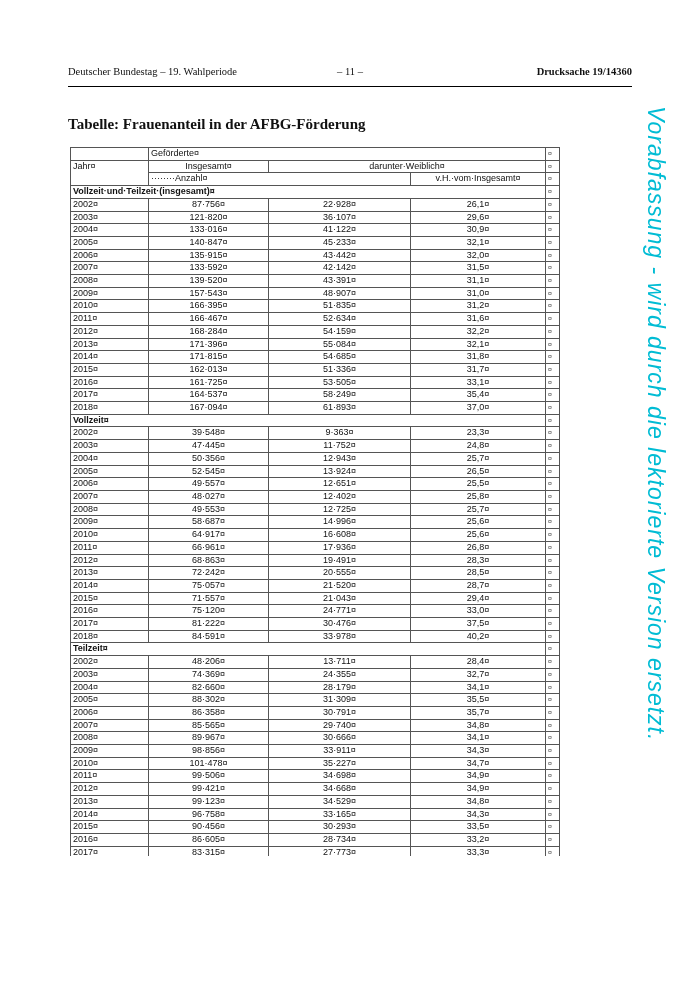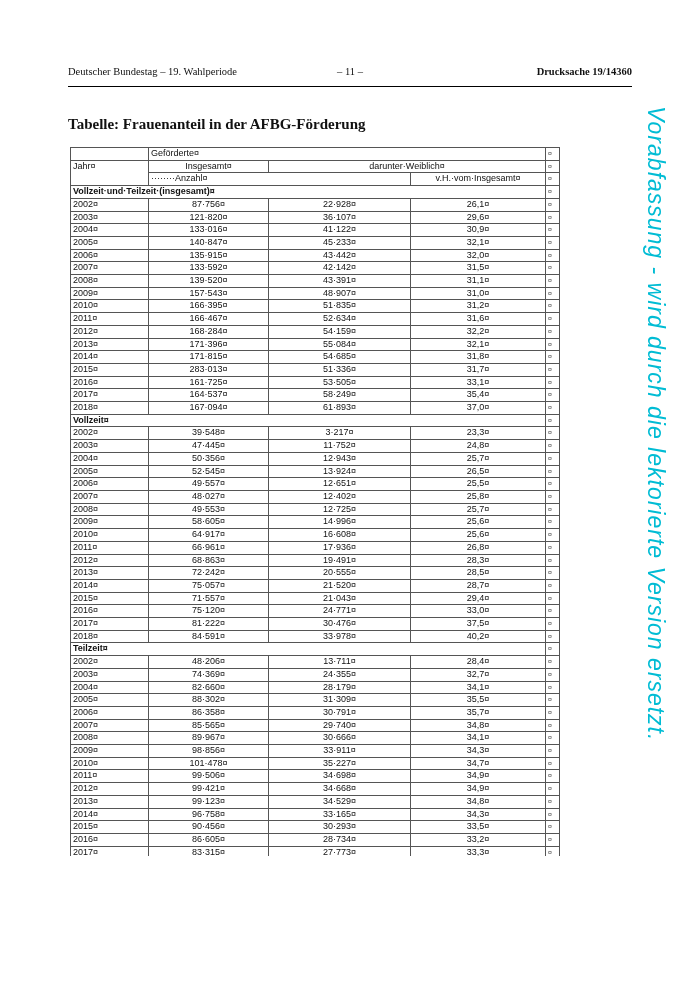--- a/index.html
+++ b/index.html
@@ -177,21 +177,21 @@
         </tr>
         <tr>
           <td class="year-cell">2014¤</td>
           <td class="num-cell">171·815¤</td>
           <td class="num-cell">54·685¤</td>
           <td class="num-cell">31,8¤</td>
           <td class="rowmark">¤</td>
         </tr>
         <tr>
           <td class="year-cell">2015¤</td>
-          <td class="num-cell">283·013¤</td>
+          <td class="num-cell">162·013¤</td>
           <td class="num-cell">51·336¤</td>
           <td class="num-cell">31,7¤</td>
           <td class="rowmark">¤</td>
         </tr>
         <tr>
           <td class="year-cell">2016¤</td>
           <td class="num-cell">161·725¤</td>
           <td class="num-cell">53·505¤</td>
           <td class="num-cell">33,1¤</td>
           <td class="rowmark">¤</td>
@@ -210,21 +210,21 @@
           <td class="num-cell">37,0¤</td>
           <td class="rowmark">¤</td>
         </tr>
         <tr>
           <td colspan="4" class="section-label">Vollzeit¤</td>
           <td class="rowmark">¤</td>
         </tr>
         <tr>
           <td class="year-cell">2002¤</td>
           <td class="num-cell">39·548¤</td>
-          <td class="num-cell">3·217¤</td>
+          <td class="num-cell">9·363¤</td>
           <td class="num-cell">23,3¤</td>
           <td class="rowmark">¤</td>
         </tr>
         <tr>
           <td class="year-cell">2003¤</td>
           <td class="num-cell">47·445¤</td>
           <td class="num-cell">11·752¤</td>
           <td class="num-cell">24,8¤</td>
           <td class="rowmark">¤</td>
         </tr>
@@ -258,21 +258,21 @@
         </tr>
         <tr>
           <td class="year-cell">2008¤</td>
           <td class="num-cell">49·553¤</td>
           <td class="num-cell">12·725¤</td>
           <td class="num-cell">25,7¤</td>
           <td class="rowmark">¤</td>
         </tr>
         <tr>
           <td class="year-cell">2009¤</td>
-          <td class="num-cell">58·605¤</td>
+          <td class="num-cell">58·687¤</td>
           <td class="num-cell">14·996¤</td>
           <td class="num-cell">25,6¤</td>
           <td class="rowmark">¤</td>
         </tr>
         <tr>
           <td class="year-cell">2010¤</td>
           <td class="num-cell">64·917¤</td>
           <td class="num-cell">16·608¤</td>
           <td class="num-cell">25,6¤</td>
           <td class="rowmark">¤</td>

